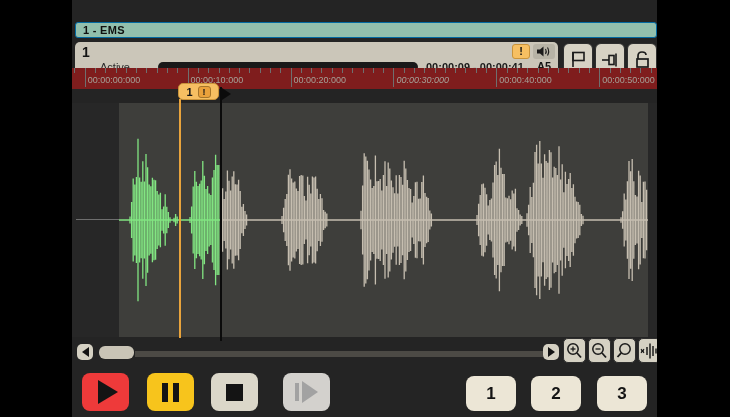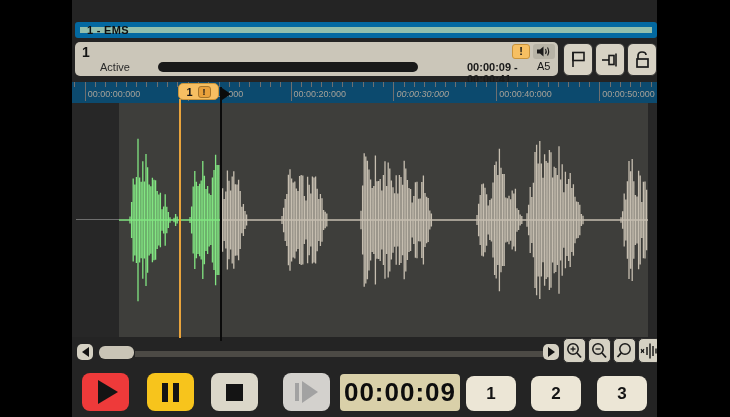--- a/index.html
+++ b/index.html
@@ -10,40 +10,40 @@
   #titlebar{position:absolute;left:0;top:0;width:100%;height:21px;background:#232323;}
   #title{position:absolute;left:8px;top:4px;font-size:12px;color:#c6c6c6;}
   .tb-icons{position:absolute;right:6px;top:7px;display:flex;gap:10px;align-items:center;}
   .dock-ic{width:15px;height:10px;position:relative;}
   .dock-ic .bar{position:absolute;left:0;top:4px;width:9px;height:2px;background:#9a9a9a;}
   .dock-ic .sq{position:absolute;right:0;top:1px;width:7px;height:8px;background:#8f8f8f;}
   .max-ic{width:11px;height:11px;border:2px solid #9a9a9a;}
   .close-ic{color:#adadad;font-size:14px;line-height:11px;font-weight:400;}
   
   #group{position:absolute;left:3px;top:22px;right:0;height:16px;background:#92bfad;border-radius:3px;
-    border:5px solid #0369a1;display:flex;align-items:center;}
+    border:1px solid #0369a1;display:flex;align-items:center;}
   #group span{font-size:11px;font-weight:bold;color:#101010;padding-left:7px;letter-spacing:.3px;}
   
   #cuerow{position:absolute;left:3px;top:42px;width:483px;height:34px;background:#cbc6b9;border-radius:5px;}
   .cue-num{position:absolute;left:7px;top:2px;font-size:14px;font-weight:bold;color:#141414;}
   .cue-name{position:absolute;left:25px;top:4px;font-size:12px;font-weight:bold;color:#141414;}
   .cue-status{position:absolute;left:25px;top:19px;font-size:11px;color:#2a2a2a;}
   .progress{position:absolute;left:83px;top:20px;width:260px;height:10px;background:#191919;border-radius:5px;overflow:hidden;}
   .progress .fill{height:100%;background:#6ee86e;border-radius:5px;}
-  .cue-times{position:absolute;left:351px;top:19px;font-size:11px;font-weight:bold;color:#1a1a1a;margin-left:41px;}
+  .cue-times{position:absolute;left:351px;top:19px;font-size:11px;font-weight:bold;color:#1a1a1a;}
   .warn-badge{position:absolute;left:437px;top:2px;width:18px;height:15px;background:#f6bf62;border:1px solid #c9933a;
     border-radius:3px;font-size:11px;font-weight:bold;color:#151515;text-align:center;line-height:13px;}
   .spk{position:absolute;left:458px;top:2px;width:22px;height:15px;background:#b7b3a6;border-radius:3px;
     display:flex;align-items:center;justify-content:center;}
-  .cue-out{position:absolute;left:462px;top:18px;font-size:11px;font-weight:normal;color:#141414;}
+  .cue-out{position:absolute;left:462px;top:18px;font-size:11px;font-weight:bold;color:#141414;}
   
   .rowbtn{position:absolute;top:43px;width:30px;height:33px;background:#d7d2c4;border:1px solid #2e2e2e;
     border-radius:6px;display:flex;align-items:center;justify-content:center;}
   
-  #ruler{position:absolute;left:0;top:82px;width:100%;height:21px;background:#0c4a6e;z-index:1;}
+  #ruler{position:absolute;left:0;top:68px;width:100%;height:21px;background:#7f1d1d;z-index:1;}
   .tick-min{position:absolute;top:0;width:1px;height:5px;background:#6f6f6f;}
   .tick-maj{position:absolute;top:0;width:1px;height:19px;background:#6f6f6f;}
   .tick-lbl{position:absolute;top:7px;font-size:9px;color:#a5a198;white-space:nowrap;}
   
   #wavestrip{position:absolute;left:0;top:103px;width:100%;height:234px;background:#272727;}
   #wavearea{position:absolute;left:47px;top:0;width:529px;height:234px;background:#3e3e3b;}
   #marginline{position:absolute;left:4px;top:116px;width:43px;height:1px;background:#6e6e6e;}
   #wavesvg{position:absolute;left:0;top:0;}
   #cueline{position:absolute;left:107px;top:99px;width:2px;height:239px;background:#e9a43c;z-index:4;}
   #playline{position:absolute;left:148px;top:87px;width:2px;height:254px;background:#0b0b0b;z-index:6;}
@@ -271,18 +271,17 @@
     </div>
   <div class="t-btn" id="btn-stop">
       <span class="stop-sq"></span>
     </div>
   <div class="t-btn" id="btn-next">
       <span class="next-ic">
         <span class="bar"></span>
         <span class="tri"></span>
       </span>
     </div>
-  <div id="timedisp">00:00:09</div>
   <div class="hotkey" style="left:394px;">1</div>
   <div class="hotkey" style="left:459px;">2</div>
   <div class="hotkey" style="left:525px;">3</div>
 
 </div>
 
 </body></html>

